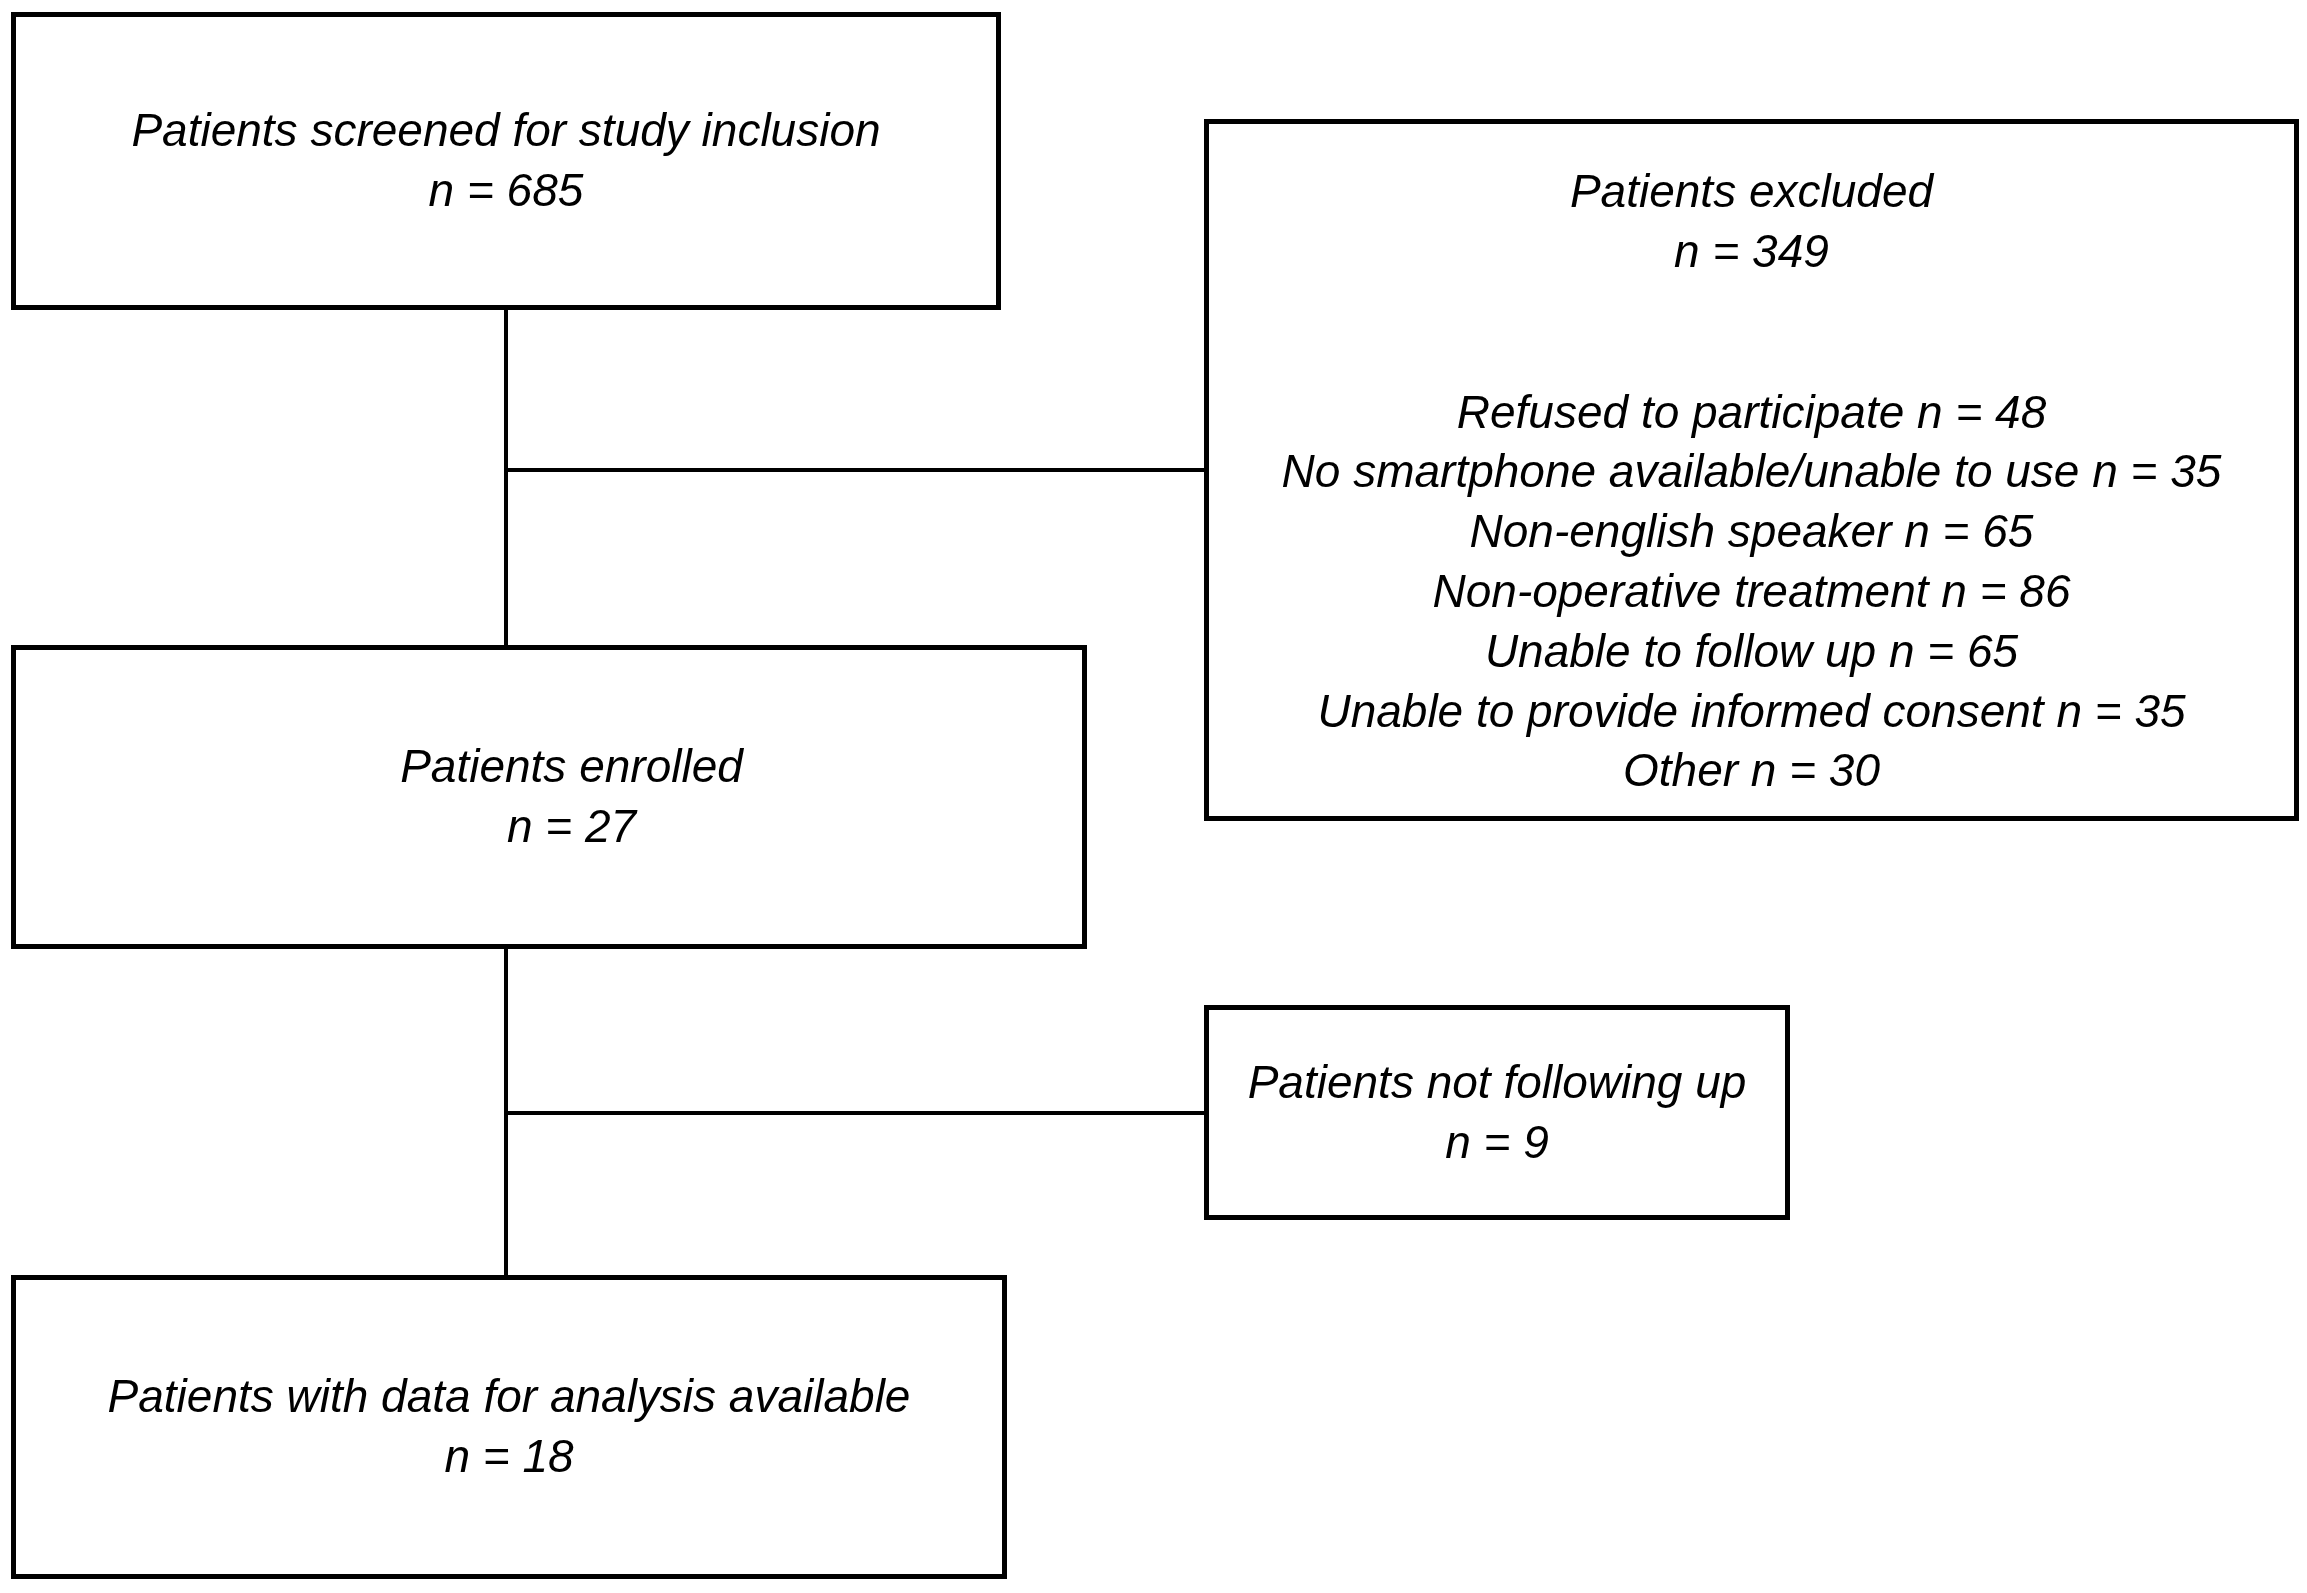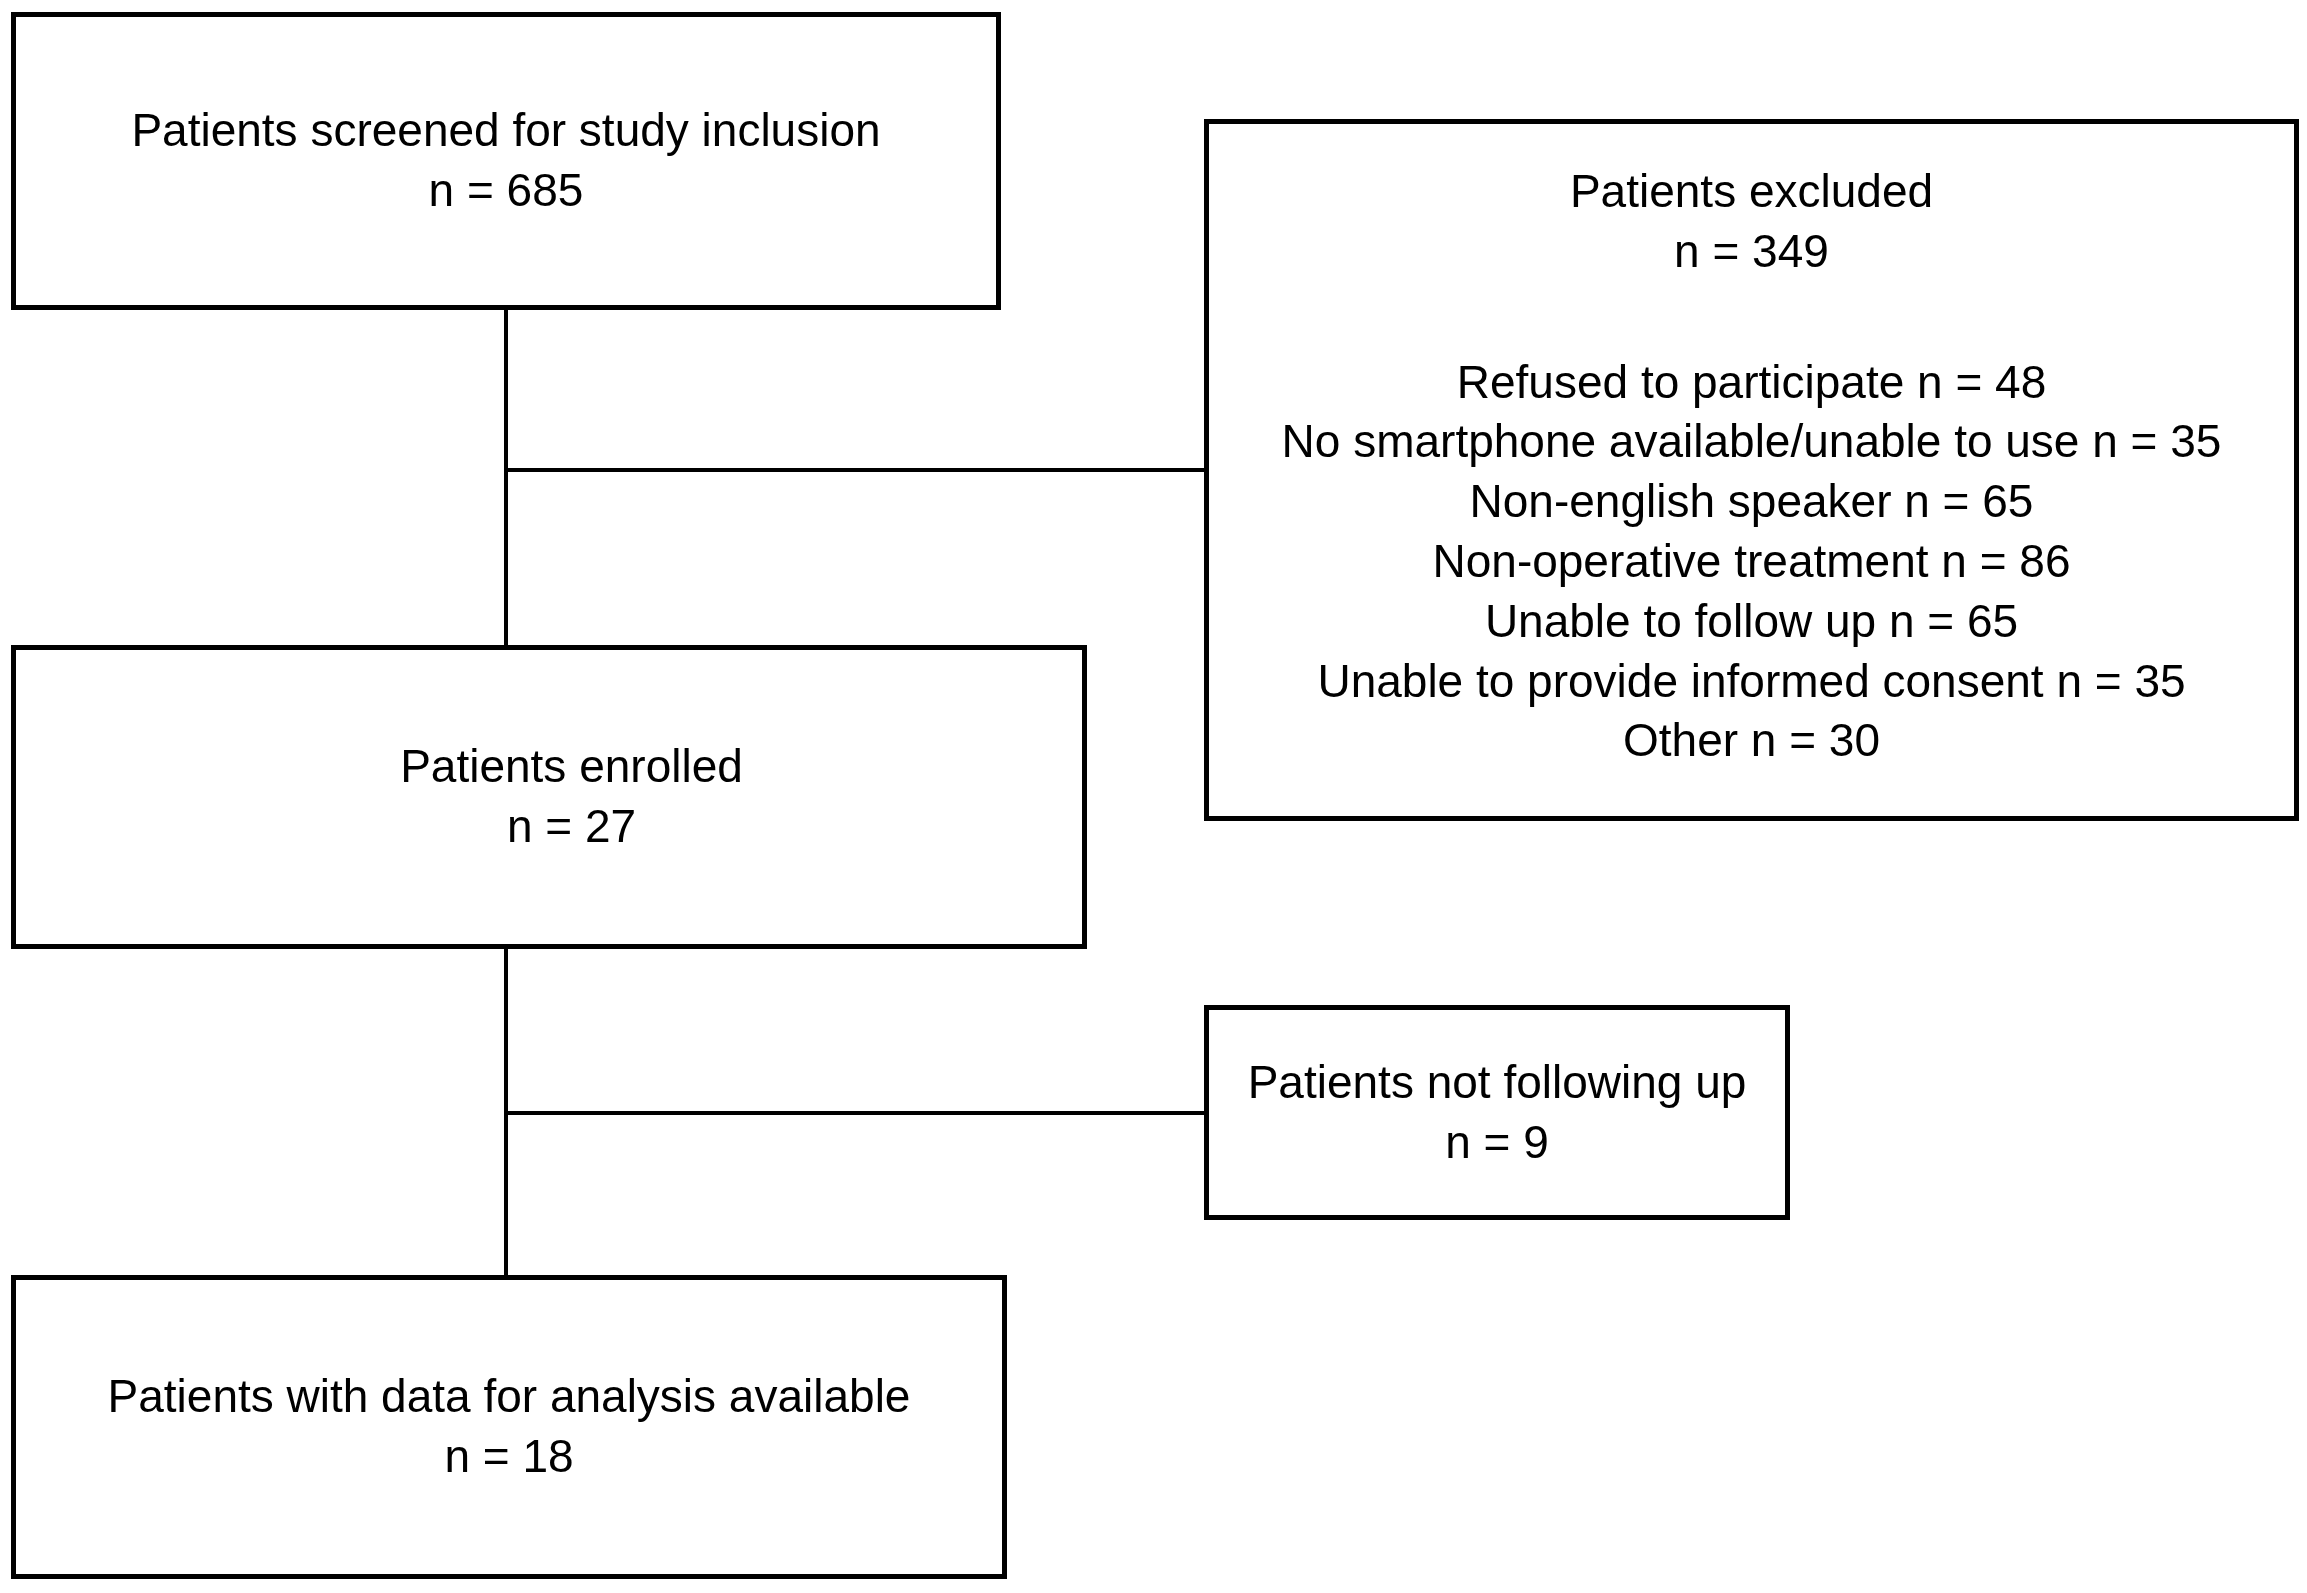--- a/index.html
+++ b/index.html
@@ -30,25 +30,26 @@
     text-align: center;
     line-height: 1.30;
     font-size: 46px;
     font-weight: 400;
     color: #000000;
     z-index: 2;
   }
   .node .ln {
     display: block;
     white-space: nowrap;
+    font-style: italic;
   }
   
   #node-screened   { left: 11px;   top: 11.8px;   width: 990px; height: 298px; }
   #node-excluded   { left: 1204px; top: 119px;  width: 1095px; height: 702px;
-                     justify-content: flex-start; padding-top: 38px; }
+                     justify-content: flex-start; padding-top: 38px; gap: 30px; }
   #node-enrolled   { left: 11px;   top: 645px;  width: 1076px; height: 304px; padding-left: 45px; }
   #node-nofollow   { left: 1204px; top: 1005px; width: 586px;  height: 215px; }
   #node-analysis   { left: 11px;   top: 1275px; width: 996px; height: 304px; justify-content: center; }
 
   
   .excl-head { margin-bottom: 71px; }
   .excl-reasons .ln { display: block; }
 
   
   .conn {

